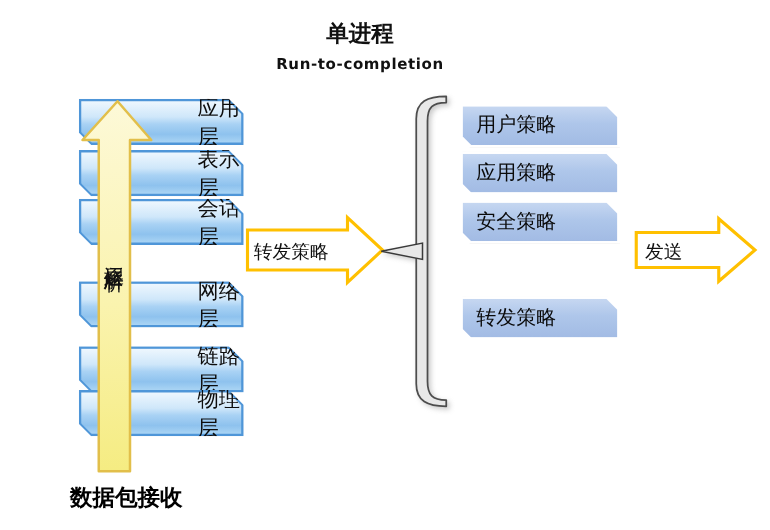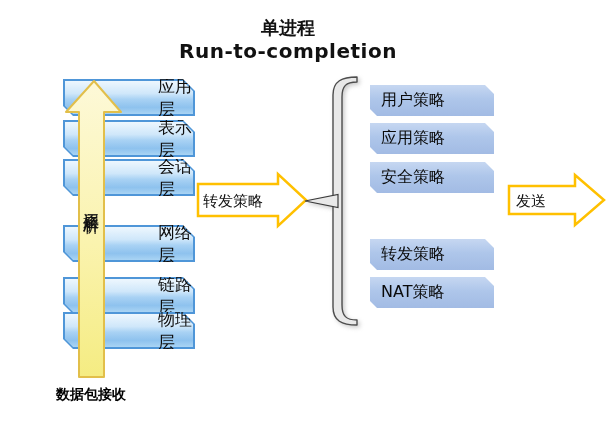--- a/index.html
+++ b/index.html
@@ -3,21 +3,21 @@
 <meta charset="utf-8">
 <style>
   html,body{margin:0;padding:0;background:#ffffff;}
   .canvas{
     position:relative;width:616px;height:424px;background:#ffffff;overflow:hidden;
     font-family:"DejaVu Sans","Liberation Sans",sans-serif;color:#111;
   }
   
   .title{position:absolute;left:128px;top:16px;width:320px;text-align:center;}
   .title .l1{font-size:18px;font-weight:bold;line-height:24px;}
-  .title .l2{font-size:20px;font-weight:bold;line-height:22px;letter-spacing:.5px;}
+  .title .l2{font-size:12px;font-weight:bold;line-height:22px;letter-spacing:.5px;}
   
   .layer{
     position:absolute;left:63px;width:132px;height:37px;
     background:#4f96d8;
     clip-path:polygon(0 0,calc(100% - 12px) 0,100% 12px,100% 100%,10px 100%,0 calc(100% - 10px));
     filter:drop-shadow(1.5px 2px 1.5px rgba(100,140,180,.45));
   }
   .layer .fill{
     position:absolute;inset:1.6px;
     clip-path:polygon(0 0,calc(100% - 11px) 0,100% 11px,100% 100%,9px 100%,0 calc(100% - 9px));
@@ -29,21 +29,21 @@
   }
   .t0{top:79px}.t1{top:120px}.t2{top:159px}.t3{top:199px}.t4{top:225px}.t5{top:277px}.t6{top:312px}
   
   .up-arrow{position:absolute;left:0;top:0;pointer-events:none;}
   .vert-label{
     position:absolute;left:82px;top:200px;width:18px;height:80px;
     writing-mode:vertical-rl;text-orientation:upright;
     font-size:16px;line-height:18px;letter-spacing:2px;color:#111;z-index:5;
   }
   .bottom-caption{
-    position:absolute;left:56px;top:386px;font-size:14px;font-weight:bold;color:#000;
+    position:absolute;left:56px;top:386px;font-size:18px;font-weight:bold;color:#000;
   }
   
   .flow-svg{position:absolute;left:0;top:0;}
   .flow-label{position:absolute;font-size:15px;color:#111;}
   .lbl-policy-ctl{left:203px;top:192px;width:72px;}
   .lbl-send{left:516px;top:192px;width:50px;}
   
   .policy{
     position:absolute;left:368px;width:128px;height:35px;
     background:#ffffff;
@@ -130,23 +130,19 @@
     <span class="lbl">应用策略</span>
   </div>
   <div class="policy p2">
     <div class="fill"></div>
     <span class="lbl">安全策略</span>
   </div>
   <div class="policy p4">
     <div class="fill"></div>
     <span class="lbl">转发策略</span>
   </div>
-  <div class="policy p5">
-    <div class="fill"></div>
-    <span class="lbl">NAT策略</span>
-  </div>
 
   <svg class="flow-svg" width="616" height="424" viewBox="0 0 616 424">
     <path d="M509,186 L575,186 L575,175 L604,200 L575,225 L575,214 L509,214 Z" fill="#ffffff" stroke="#ffc000" stroke-width="2.5" stroke-linejoin="miter"></path>
   </svg>
   <span class="flow-label lbl-send">发送</span>
 
 </div>
 
 </body></html>

